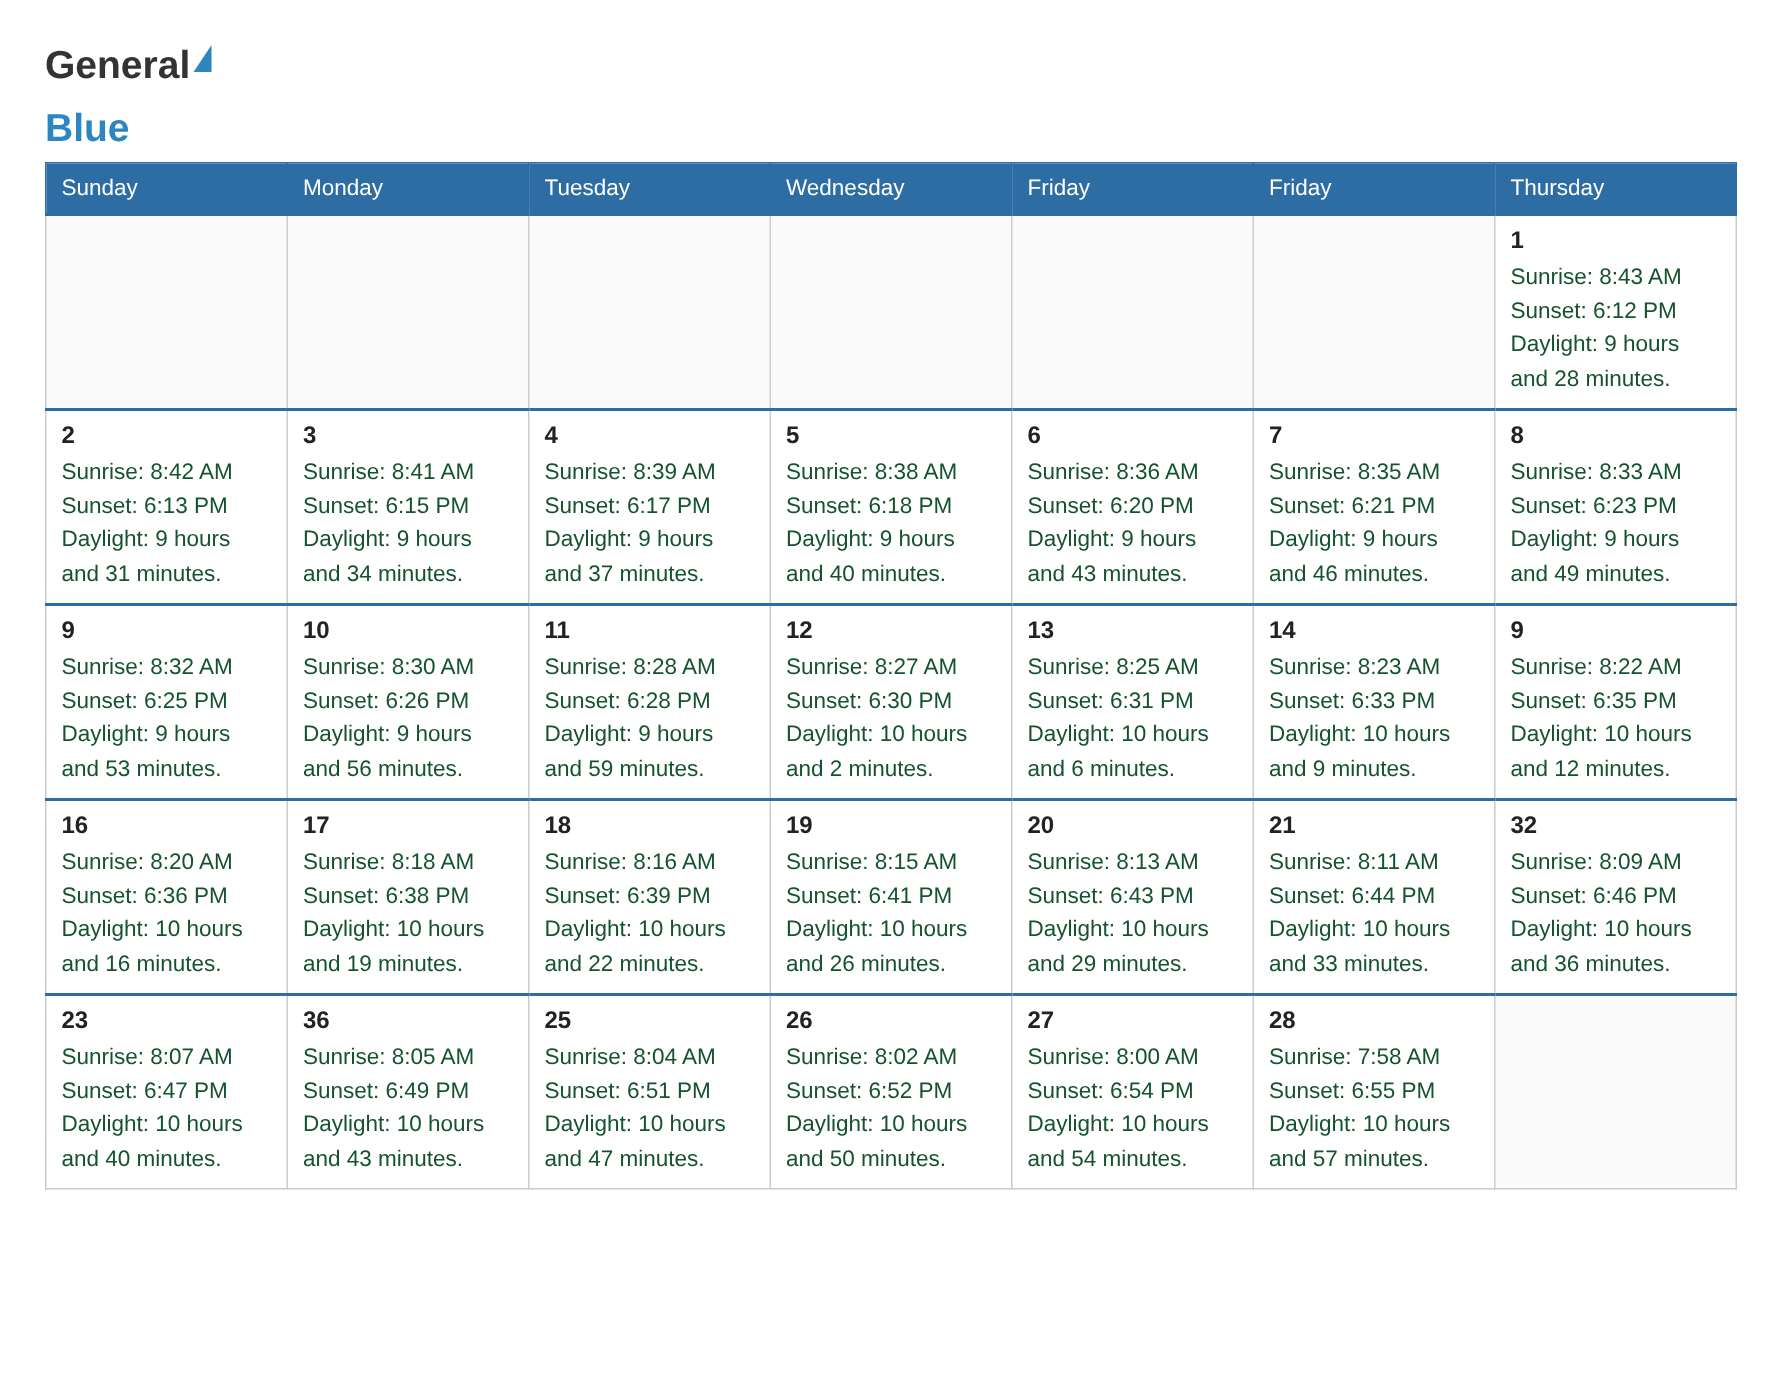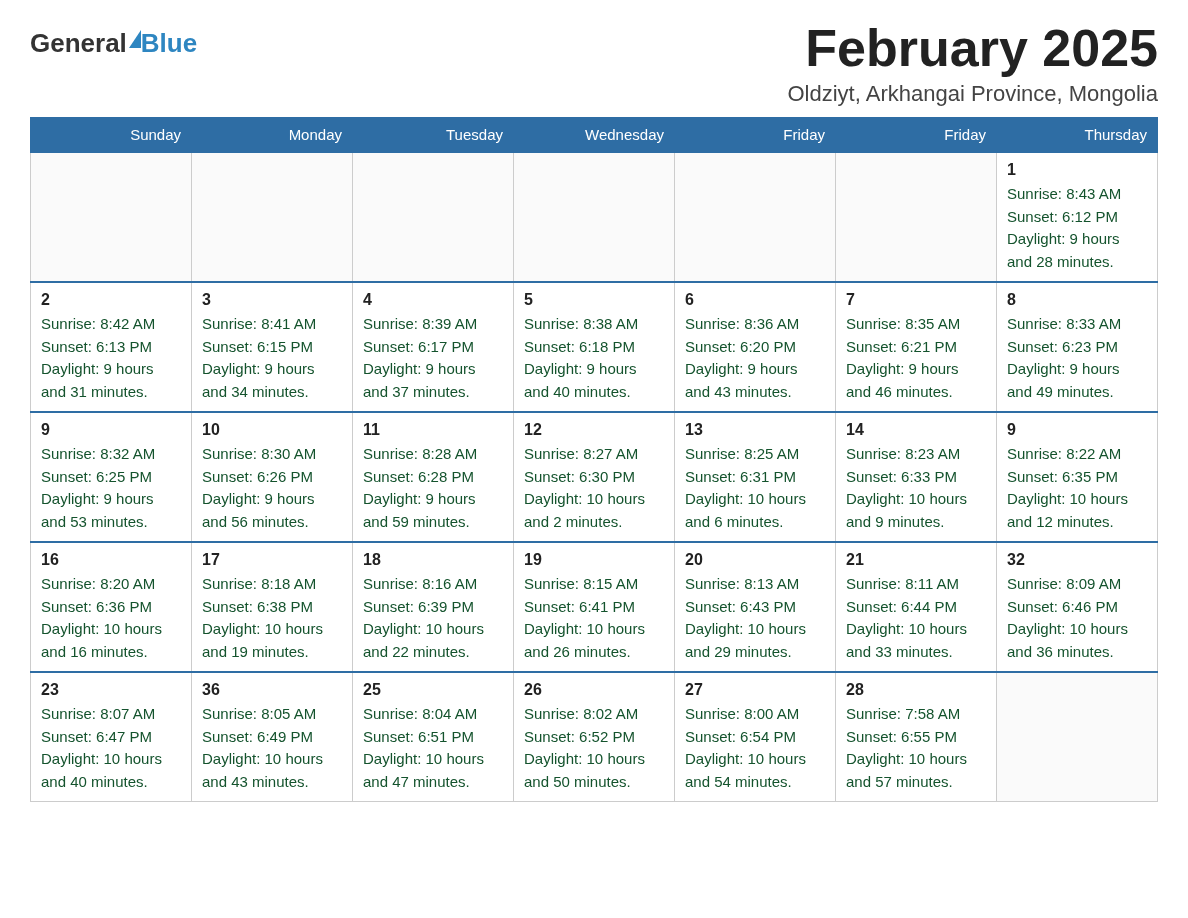--- a/index.html
+++ b/index.html
@@ -45,21 +45,22 @@
       border-bottom: 18px solid #2e86c1;
       margin-left: 2px;
       display: inline-block;
       vertical-align: middle;
       position: relative;
       top: -4px;
     }
 
     .logo-wrapper {
       display: flex;
-      flex-direction: row;
+      flex-direction: column;
+      gap: 16px;
     }
 
     .logo-top {
       display: flex;
       align-items: center;
     }
 
     .title-section {
       text-align: right;
     }
@@ -82,21 +83,21 @@
       border-collapse: collapse;
       margin-top: 10px;
     }
 
     .calendar-table th {
       background-color: #2e6da4;
       color: #fff;
       font-size: 15px;
       font-weight: normal;
       padding: 8px 10px;
-      text-align: right;
+      text-align: left;
       border: 1px solid #2e6da4;
     }
 
     .calendar-table td {
       vertical-align: top;
       padding: 8px 10px;
       border: 1px solid #ccc;
       width: calc(100% / 7);
       min-height: 110px;
       font-size: 13px;
@@ -131,24 +132,20 @@
 <div class="header">
   <div class="logo">
     <div class="logo-wrapper">
       <div class="logo-top">
         <span class="logo-text-general">General</span>
         <span class="logo-icon"></span>
       </div>
       <span class="logo-text-blue">Blue</span>
     </div>
   </div>
-  <div class="title-section">
-    <div class="calendar-title">February 2025</div>
-    <div class="calendar-subtitle">Oldziyt, Arkhangai Province, Mongolia</div>
-  </div>
 </div>
 
 <table class="calendar-table">
   <thead>
     <tr>
     <th>Sunday</th>
         <th>Monday</th>
         <th>Tuesday</th>
         <th>Wednesday</th>
         <th>Friday</th>

